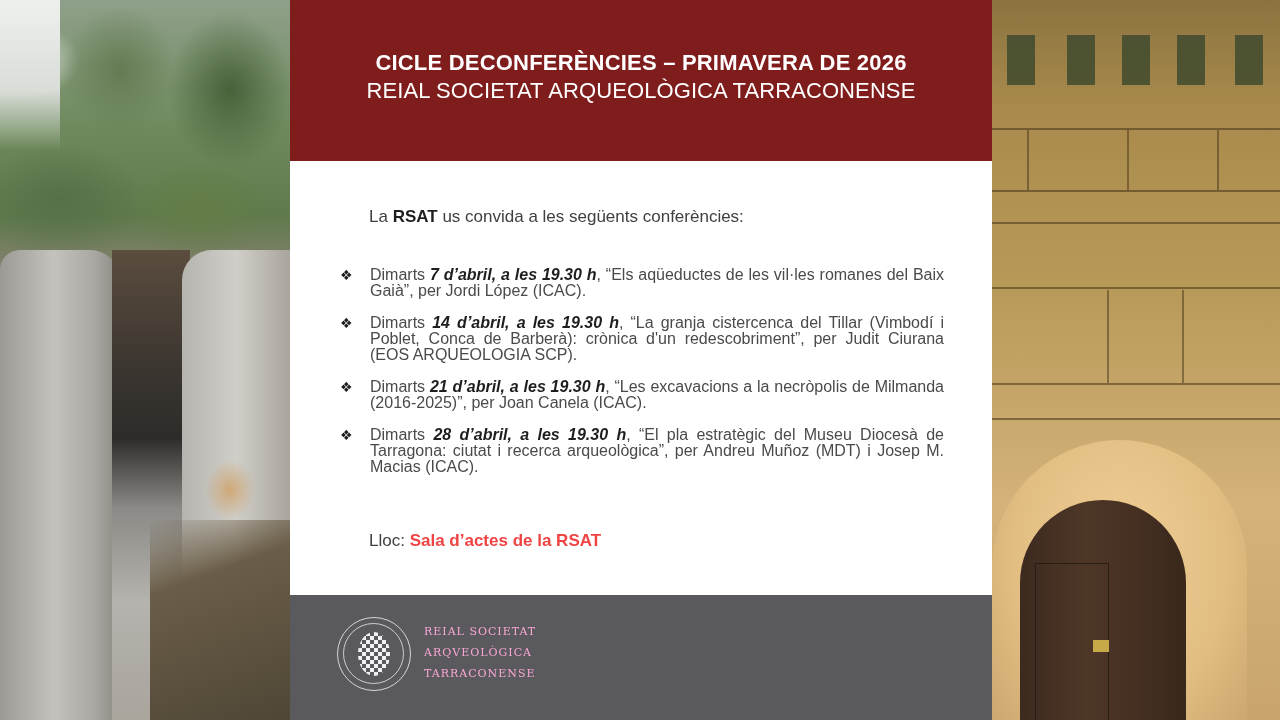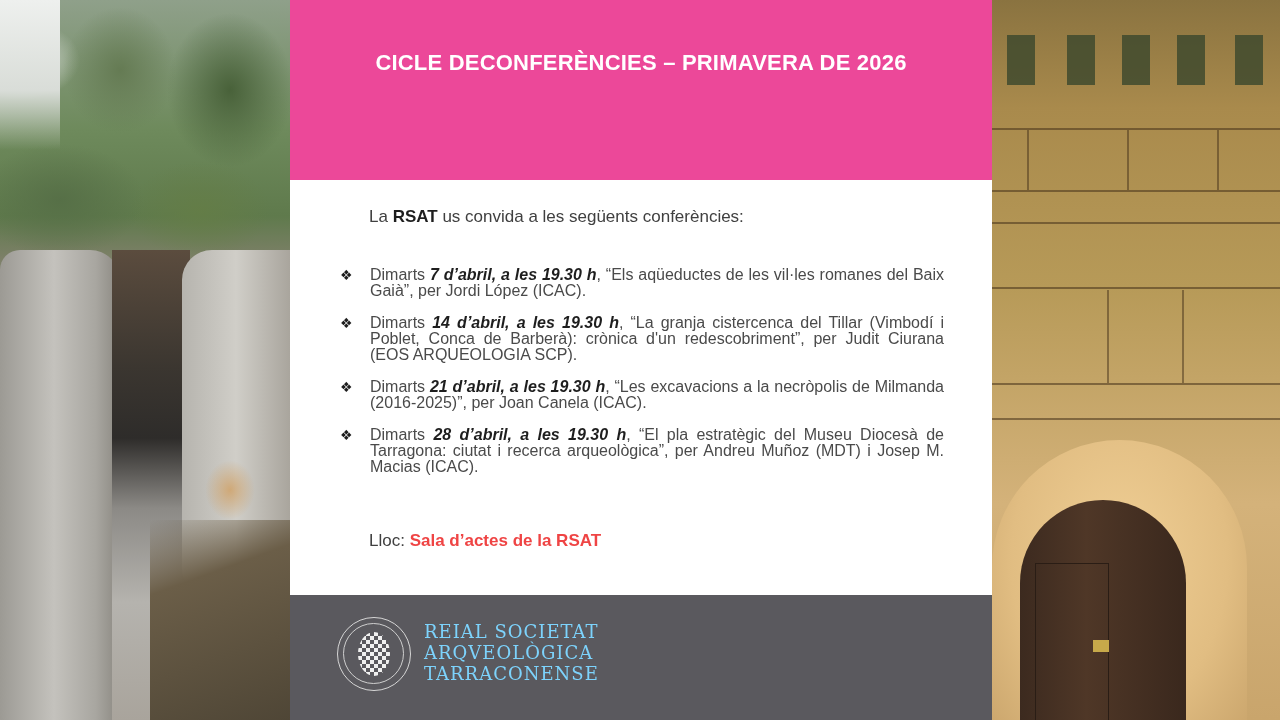--- a/index.html
+++ b/index.html
@@ -53,21 +53,21 @@
       position:absolute; left:28px; top:500px; width:166px; height:230px;
       border-radius: 83px 83px 0 0;
       background: linear-gradient(90deg, #3c2a1f, #4f3727 40%, #3a281d 100%);
     }
     .photo-right .door-panel { position:absolute; left:43px; top:563px; width:72px; height:157px;
       border: 1px solid #2a1d15; }
     .photo-right .lock { position:absolute; left:101px; top:640px; width:16px; height:12px; background:#c7a94a; }
 
     
     .panel { position:absolute; left:290px; top:0; width:702px; height:720px; background:#ffffff; }
-    .header { position:absolute; left:0; top:0; width:702px; height:180px; background:#ec4899;
+    .header { position:absolute; left:0; top:0; width:702px; height:161px; background:#7f1d1d;
       color:#ffffff; text-align:center; }
     .header .title { position:absolute; left:0; right:0; top:50px; font-size:22px; font-weight:bold; letter-spacing:0.2px; }
     .header .subtitle { position:absolute; left:0; right:0; top:78px; font-size:22px; font-weight:normal; letter-spacing:0.1px; }
 
     .content { position:absolute; left:0; top:161px; width:702px; height:434px; color:#3b3b3b; }
     .intro { position:absolute; left:79px; top:46px; font-size:17px; color:#404040; }
     .intro b { color:#1e1e1e; }
     .events { position:absolute; left:48px; top:106px; width:606px; margin:0; padding:0; list-style:none; }
     .event { position:relative; padding-left:32px; font-size:16px; line-height:16px; text-align:justify;
       color:#4a4a4a; margin-bottom:16px; }
@@ -80,40 +80,41 @@
     .logo { position:absolute; left:47px; top:22px; width:74px; height:74px; border-radius:50%;
       border:1.5px solid #d6d6d6; box-sizing:border-box; }
     .logo .ring { position:absolute; left:5px; top:5px; width:61px; height:61px; border-radius:50%; border:1px solid #cfcfcf; box-sizing:border-box; }
     .logo .shield { position:absolute; left:20px; top:14px; width:32px; height:44px; border-radius:50%;
       background-color:#f0f0f0;
       background-image:
         linear-gradient(45deg, #5a595e 25%, transparent 25%, transparent 75%, #5a595e 75%),
         linear-gradient(45deg, #5a595e 25%, transparent 25%, transparent 75%, #5a595e 75%);
       background-size:8px 8px; background-position:0 0, 4px 4px; }
     .org-name { position:absolute; left:134px; top:26px; font-family:"DejaVu Serif", "Liberation Serif", serif;
-      font-size:18px; line-height:21px; letter-spacing:1px; color:#7dd3fc; }
+      font-size:11px; line-height:21px; letter-spacing:1px; color:#f9a8d4; }
     .org-name div { white-space:nowrap; }
     .contact { position:absolute; right:75px; top:32px; text-align:right; font-size:15px; line-height:17px; color:#e0e0e0; }
   </style>
 </head>
 <body>
 
 <div class="photo-left">
   <div class="sky"></div>
   <div class="trees"></div>
   <div class="rock-l"></div>
   <div class="channel"></div>
   <div class="rock-r"></div>
   <div class="ochre"></div>
   <div class="brush"></div>
 </div>
 
 <div class="panel">
   <div class="header">
     <div class="title">CICLE DECONFERÈNCIES – PRIMAVERA DE 2026</div>
+    <div class="subtitle">REIAL SOCIETAT ARQUEOLÒGICA TARRACONENSE</div>
   </div>
 
   <div class="content">
     <div class="intro">
       <span>La </span><b>RSAT</b><span> us convida a les següents conferències:</span>
     </div>
 
     <ul class="events">
       <li class="event">
         <span class="bullet">❖</span>

